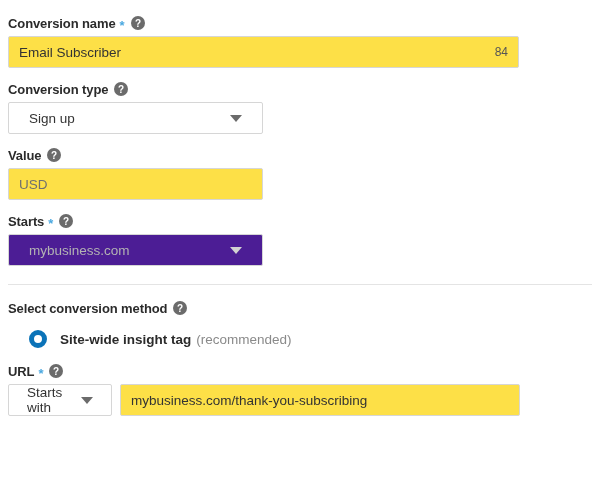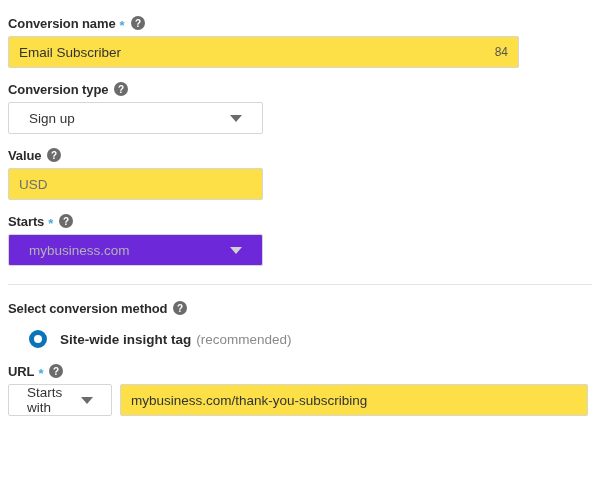--- a/index.html
+++ b/index.html
@@ -111,21 +111,21 @@
     background: #ffffff;
     display: flex;
     align-items: center;
     justify-content: space-between;
     padding: 0 20px;
     font-size: 13.5px;
     color: #333333;
     cursor: pointer;
   }
   .select-box.disabled {
-    background: #6d28d9;
+    background: #4c1d95;
     cursor: default;
     text-align: center;
   }
   .caret {
     width: 0;
     height: 0;
     border-left: 6px solid transparent;
     border-right: 6px solid transparent;
     border-top: 7px solid #6b6b6b;
     flex: 0 0 auto;
@@ -191,21 +191,21 @@
   }
 
   
   .url-row {
     display: flex;
     align-items: center;
     gap: 8px;
   }
   .url-select { width: 104px; padding: 0 18px; }
   .url-select .caret { margin-left: 6px; }
-  .url-input { width: 468px; }
+  .url-input { width: 400px; }
 </style>
 </head>
 <body>
 
 <div class="form">
 
   <div class="field">
     <div class="label-row">
       <span class="label-text">Conversion name</span>
       <span class="req-asterisk">*</span>

